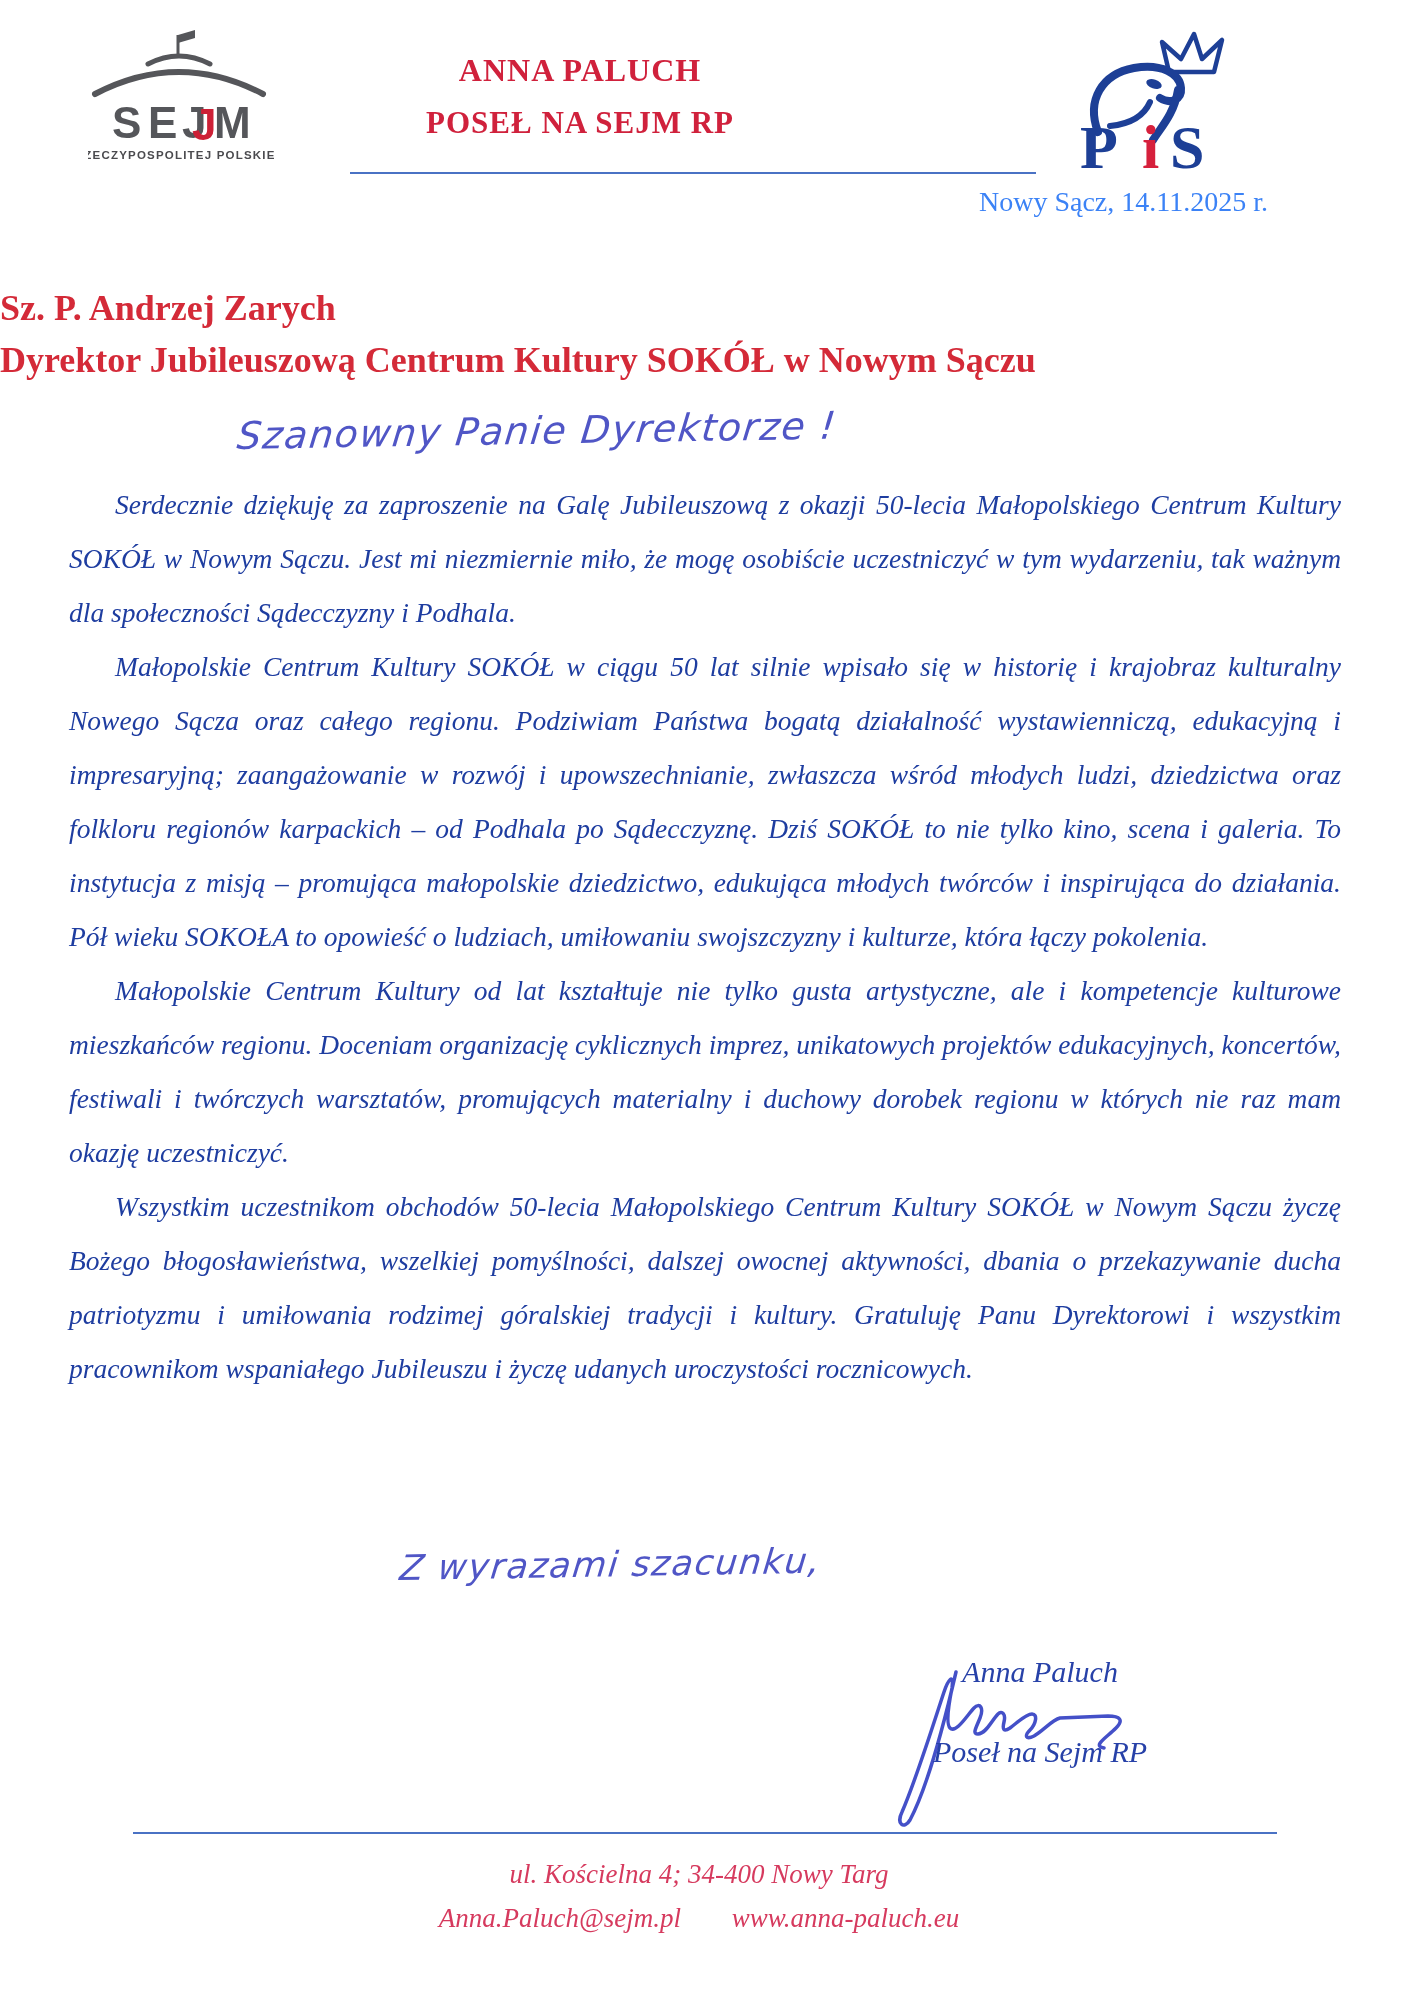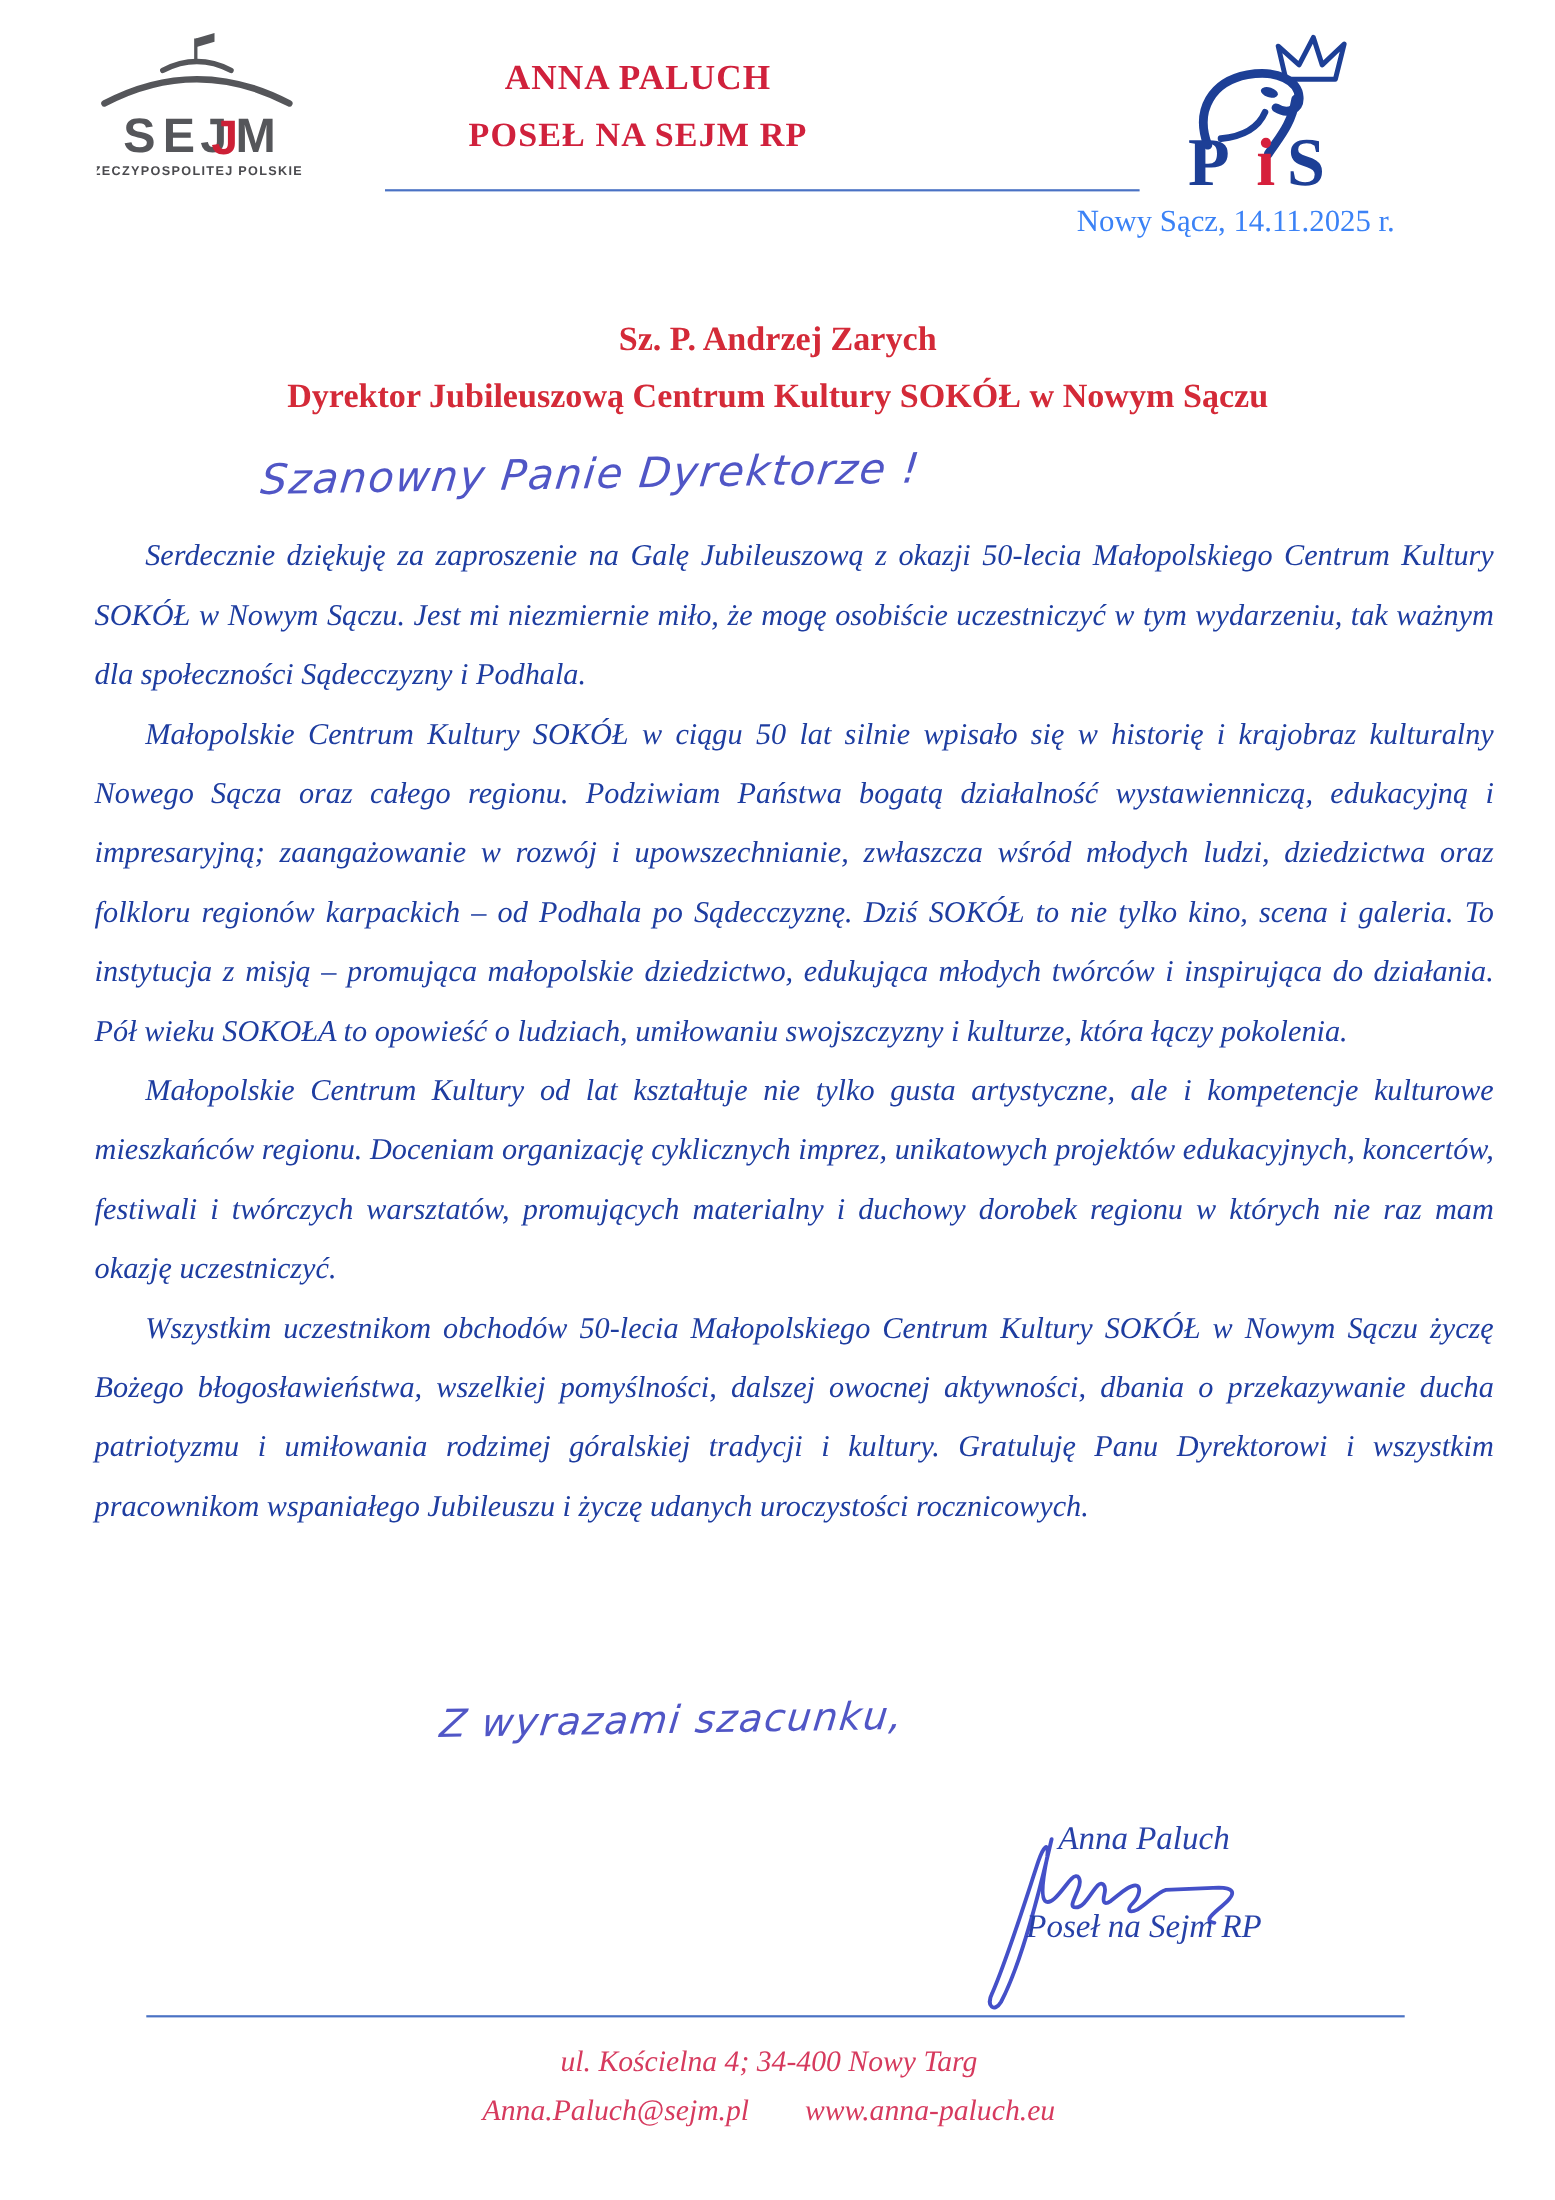--- a/index.html
+++ b/index.html
@@ -21,37 +21,37 @@
     color:#d0213c;font-weight:bold;font-size:31px;letter-spacing:1px;
     margin-top:16px;font-family:"Liberation Serif", serif;
   }
   .header-underline{position:absolute;left:350px;top:172px;width:686px;height:2px;background:#4a72c4;}
   .pis-logo{position:absolute;left:1048px;top:26px;width:210px;height:150px;}
   .date-line{
     position:absolute;top:186px;right:146px;
     color:#3b82f6;font-size:28px;font-family:"Liberation Serif", serif;
   }
   
-  .addressee{position:absolute;top:282px;left:0;width:1414px;text-align:center;
-    color:#d42a38;font-weight:bold;font-size:31px;line-height:52px;}
+  .addressee{position:absolute;top:282px;left:0;width:1414px;
+    color:#d42a38;font-weight:bold;font-size:36px;line-height:52px;}
   
   .hand{
     font-family:"DejaVu Sans", sans-serif;
     font-style:italic;
     color:#5056c6;
     letter-spacing:1.5px;
     transform:skewX(-7deg) rotate(-1deg);
     transform-origin:left bottom;
     white-space:nowrap;
   }
   .greeting{position:absolute;top:414px;left:235px;font-size:38px;}
   .closing-hand{position:absolute;top:1548px;left:398px;font-size:35px;}
   
   .body-text{
-    position:absolute;top:478px;left:86px;width:1272px;
+    position:absolute;top:478px;left:69px;width:1272px;
     color:#1e3da0;font-style:italic;font-size:27.5px;line-height:54px;
     text-align:justify;
   }
   .body-text p{margin:0;text-indent:46px;}
   
   .sig-block{position:absolute;top:1655px;left:890px;width:300px;text-align:center;
     color:#2741a8;font-style:italic;font-size:30px;}
   .sig-role{margin-top:46px;}
   .sig-squiggle{position:absolute;top:1662px;left:878px;width:300px;height:170px;pointer-events:none;}
   

